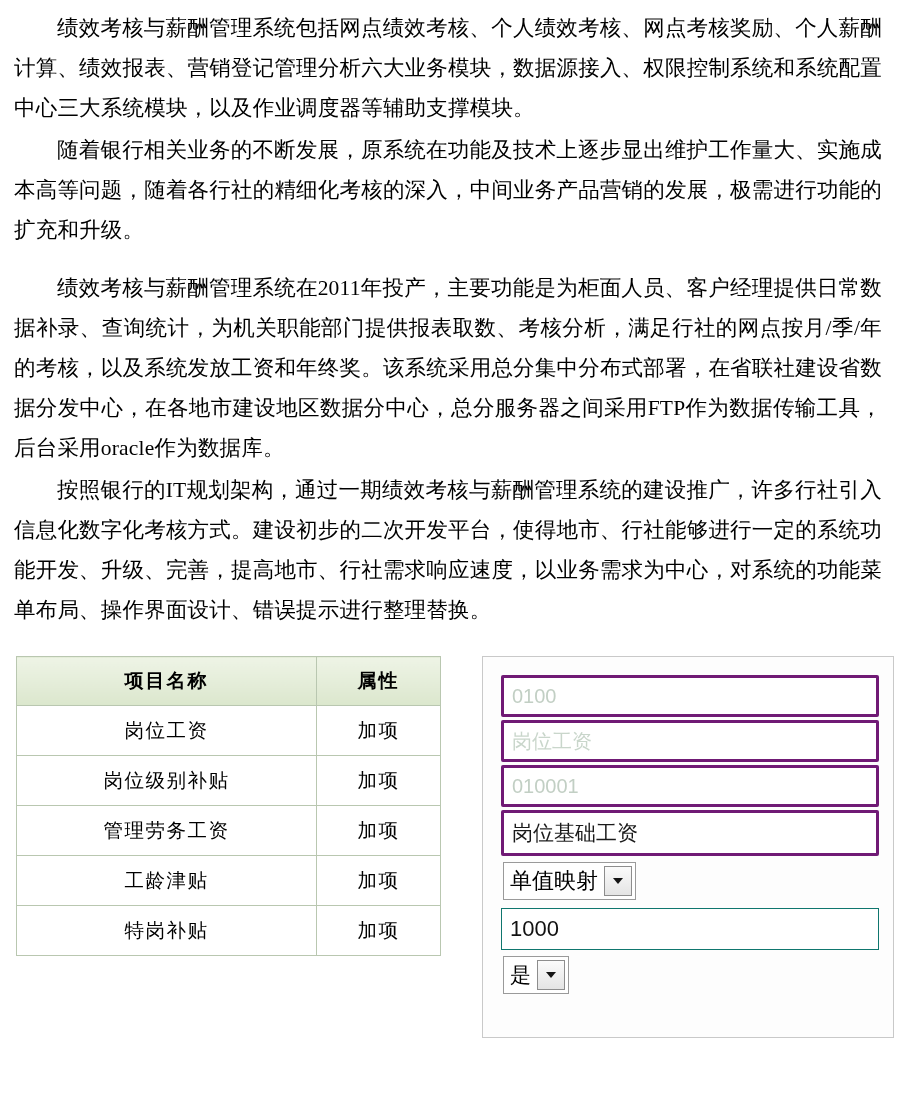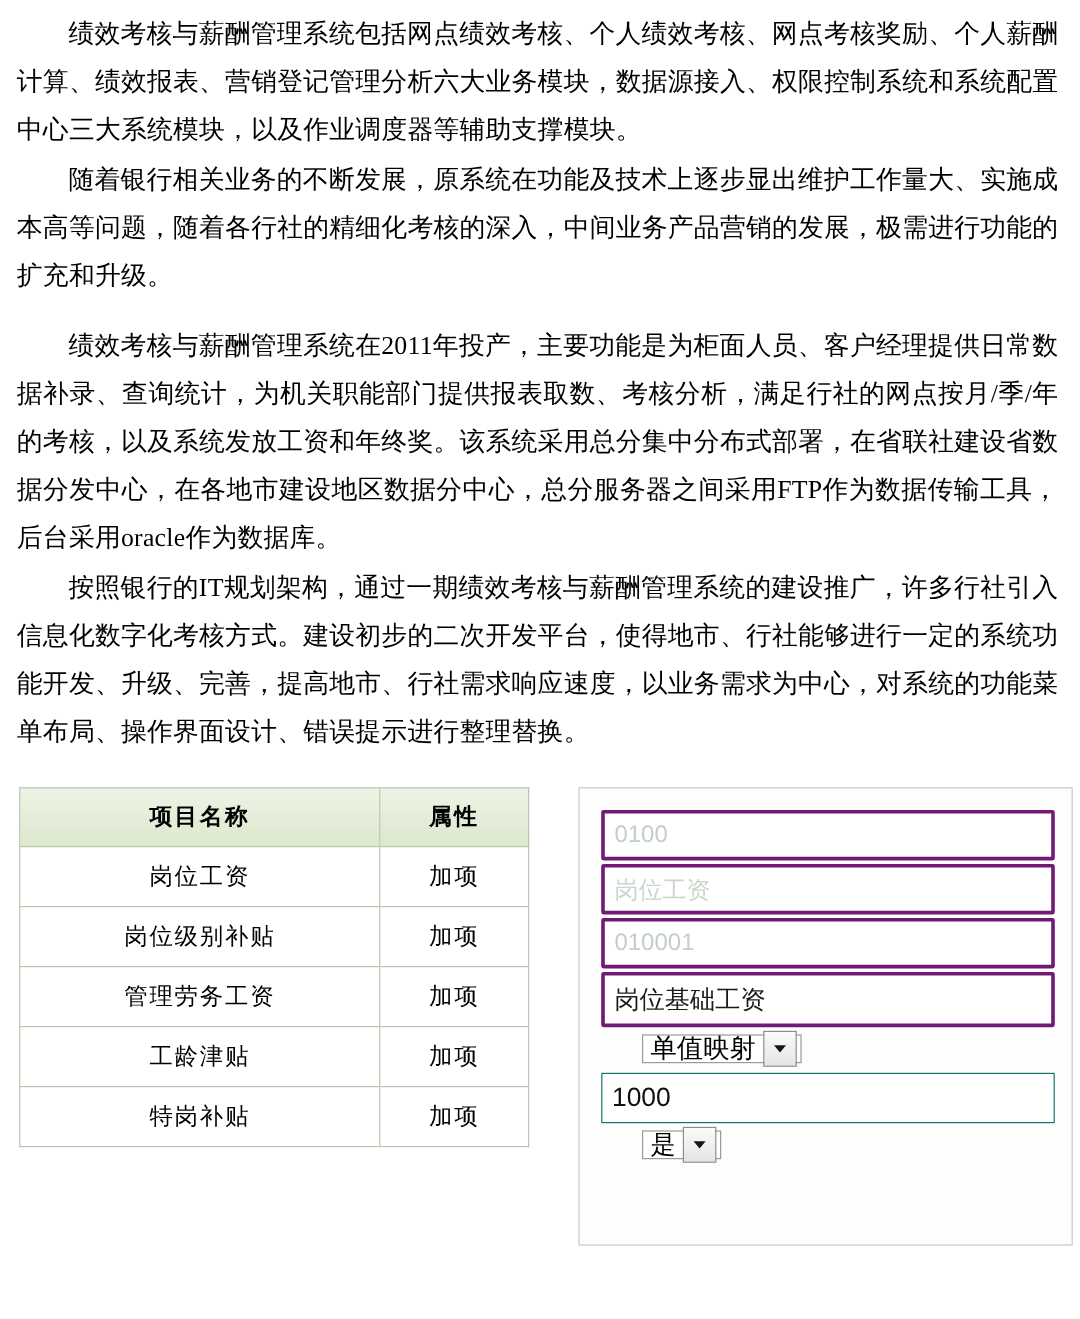--- a/index.html
+++ b/index.html
@@ -101,27 +101,26 @@
   .selrow {
     display: flex;
     align-items: center;
     margin: 6px 0 8px 2px;
   }
   .select {
     display: inline-flex;
     align-items: center;
     border: 1px solid #9a9a9a;
     background: #ffffff;
-    height: 24px;
+    height: 38px;
     box-sizing: border-box;
     padding: 0 0 0 6px;
     font-family: "Liberation Sans", "DejaVu Sans", sans-serif;
     font-size: 22px;
     color: #000;
-    margin-left: 32px;
   }
   .select .txt { padding-right: 6px; white-space: nowrap; }
   .select .arrow {
     width: 26px;
     height: 28px;
     margin-right: 3px;
     border: 1px solid #8d8d8d;
     background: linear-gradient(to bottom,#fbfbfb,#e4e4e4);
     display: inline-flex;
     align-items: center;

